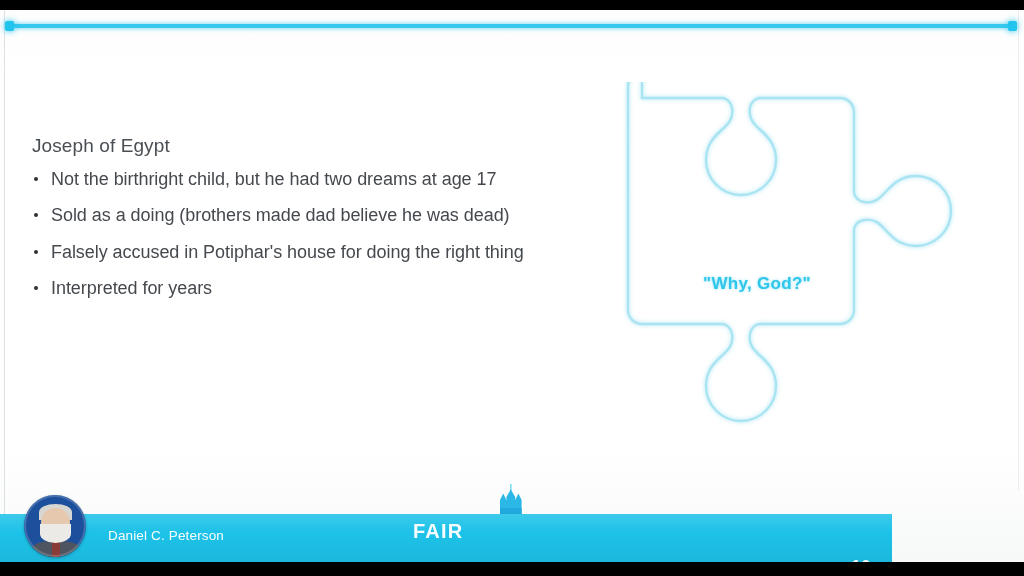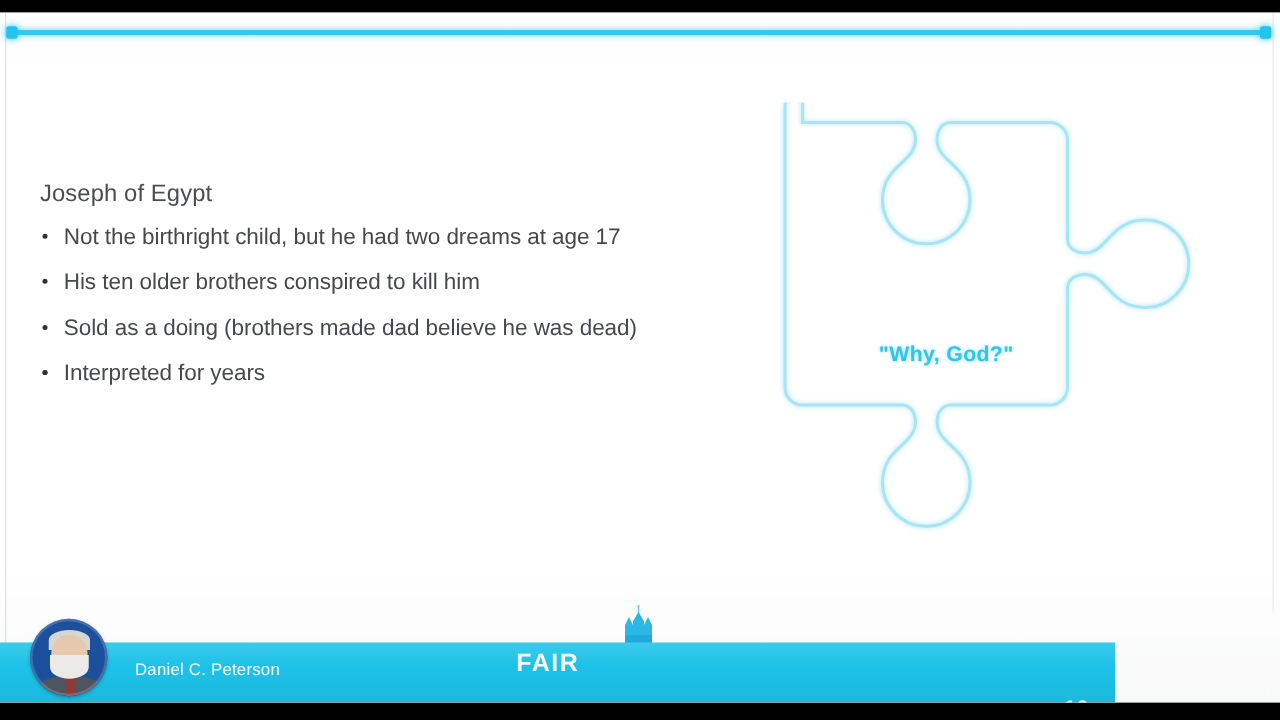--- a/index.html
+++ b/index.html
@@ -89,21 +89,20 @@
   }
   #rule-handle-left  { left: 5px; }
   #rule-handle-right { left: 1008px; }
 
   
   #content {
     position: absolute;
     left: 30px;
     top: 125px;
     width: 600px;
-    margin-top: 10px;
   }
   #slide-heading {
     font-size: 19px;
     color: #4a4f54;
     letter-spacing: 0.1px;
     margin: 0 0 12px 2px;
     font-weight: 400;
     line-height: 1.2;
   }
   ul#bullets {
@@ -304,28 +303,25 @@
 
     <div id="content">
       <div id="slide-heading">Joseph of Egypt</div>
       <ul id="bullets">
         <li>
           <span class="bullet-dot"></span>
           <span>Not the birthright child, but he had two dreams at age 17</span>
         </li>
         <li>
           <span class="bullet-dot"></span>
-          <span>His ten older brothers conspired to kill him</span>
-        </li>
-        <li>
-          <span class="bullet-dot"></span>
           <span>Sold as a doing (brothers made dad believe he was dead)</span>
         </li>
         <li>
           <span class="bullet-dot"></span>
+          <span>Falsely accused in Potiphar's house for doing the right thing</span>
         </li>
         <li>
           <span class="bullet-dot"></span>
           <span>Interpreted for years</span>
         </li>
       </ul>
     </div>
 
     <div id="puzzle">
       <svg width="404" height="400" viewBox="0 0 404 400">

